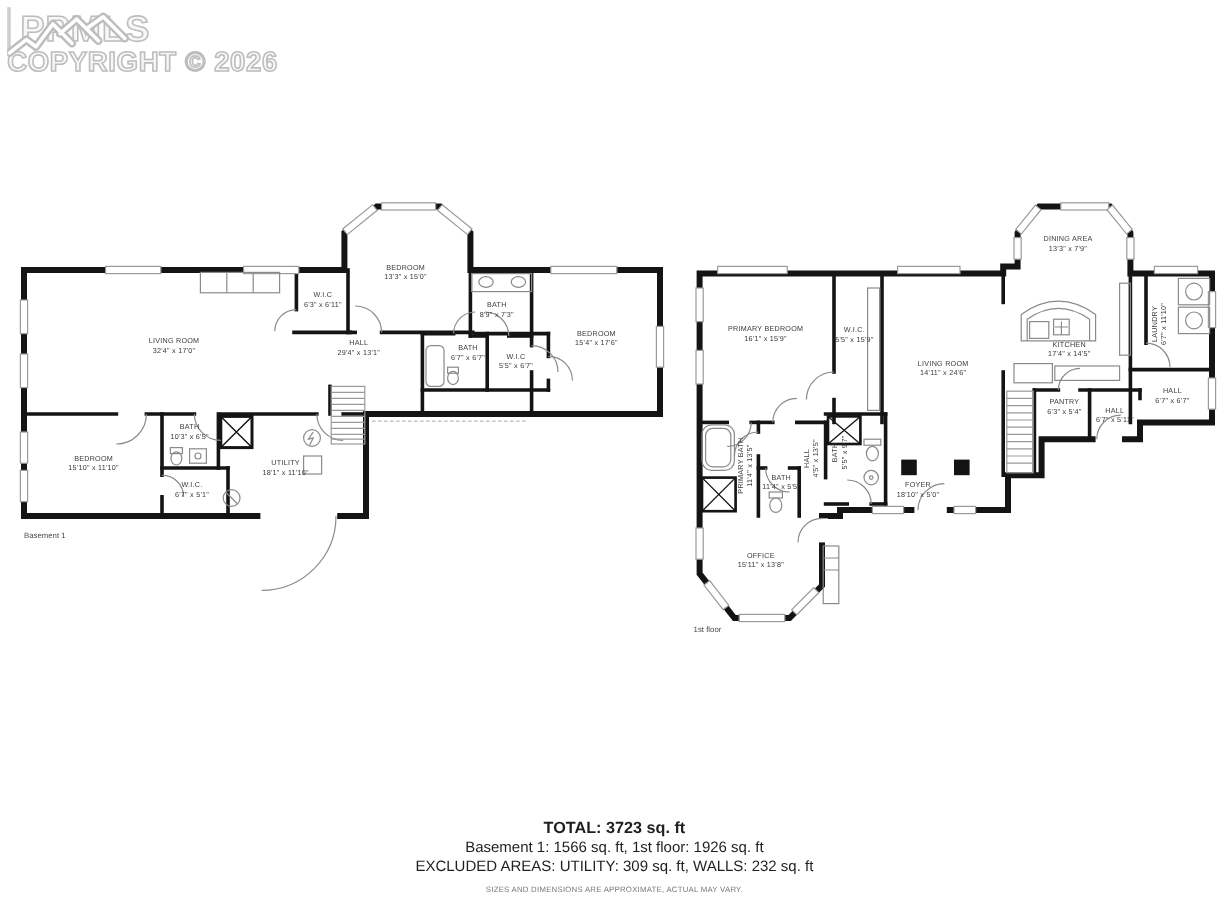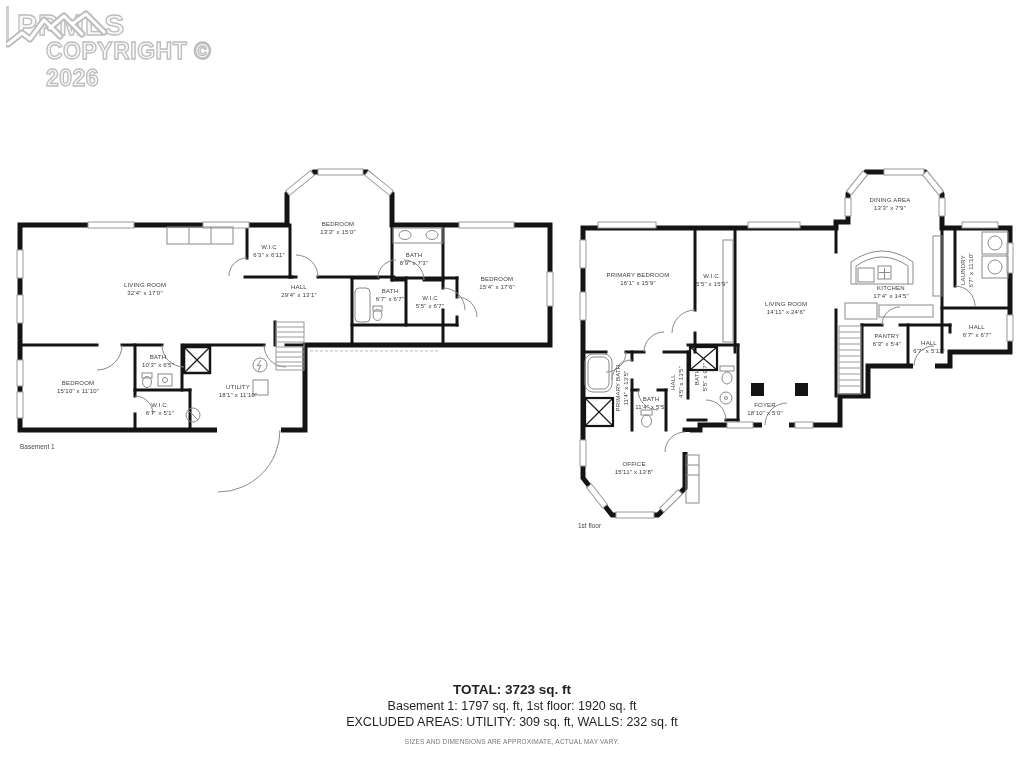--- a/index.html
+++ b/index.html
@@ -7,21 +7,21 @@
        font-family:"Liberation Sans",sans-serif;}
   .stage{position:absolute;left:0;top:0;width:1024px;height:767px;}
   svg{position:absolute;left:0;top:0;}
   
   .wm{position:absolute;left:6px;top:6px;width:260px;color:#ffffff;}
   .wm-row{display:flex;align-items:center;gap:8px;}
   .wm-divider{width:3px;height:38px;background:#cfcfcf;}
   .ot{font-weight:bold;color:rgba(255,255,255,0.85);-webkit-text-stroke:1.3px #bdbdbd;
       text-shadow:0 0 1px #c6c6c6;letter-spacing:1px;}
   .wm-brand{font-size:30px;}
-  .wm-copy{font-size:23px;margin-top:-6px;letter-spacing:0.5px;margin-left:40px;}
+  .wm-copy{font-size:23px;margin-top:-6px;letter-spacing:0.5px;}
   
   .rl{position:absolute;transform:translate(-50%,-50%);text-align:center;
       font-size:6px;line-height:1.35;color:#3b3b3b;white-space:nowrap;letter-spacing:0.2px;}
   .rl.vert{transform:translate(-50%,-50%) rotate(-90deg);}
   .floor-name{position:absolute;font-size:6.5px;color:#4a4a4a;}
   
   .summary{position:absolute;left:0;top:682px;width:1024px;text-align:center;color:#1f1f1f;}
   .sum-total{font-size:13.5px;font-weight:bold;}
   .sum-line{font-size:12.5px;margin-top:2px;}
   .sum-disc{font-size:6.5px;color:#777;margin-top:9px;letter-spacing:0.2px;}
@@ -386,18 +386,18 @@
     <div>18'10" x 5'0"</div>
   </div>
   <div class="rl" style="left:634px;top:468px">
     <div>OFFICE</div>
     <div>15'11" x 13'8"</div>
   </div>
   <div class="floor-name" style="left:578px;top:522px">1st floor</div>
 
   <div class="summary">
     <div class="sum-total">TOTAL: 3723 sq. ft</div>
-    <div class="sum-line">Basement 1: 1797 sq. ft, 1st floor: 1920 sq. ft</div>
+    <div class="sum-line">Basement 1: 1566 sq. ft, 1st floor: 1926 sq. ft</div>
     <div class="sum-line">EXCLUDED AREAS: UTILITY: 309 sq. ft, WALLS: 232 sq. ft</div>
     <div class="sum-disc">SIZES AND DIMENSIONS ARE APPROXIMATE, ACTUAL MAY VARY.</div>
   </div>
 
 </div>
 
 </body></html>

